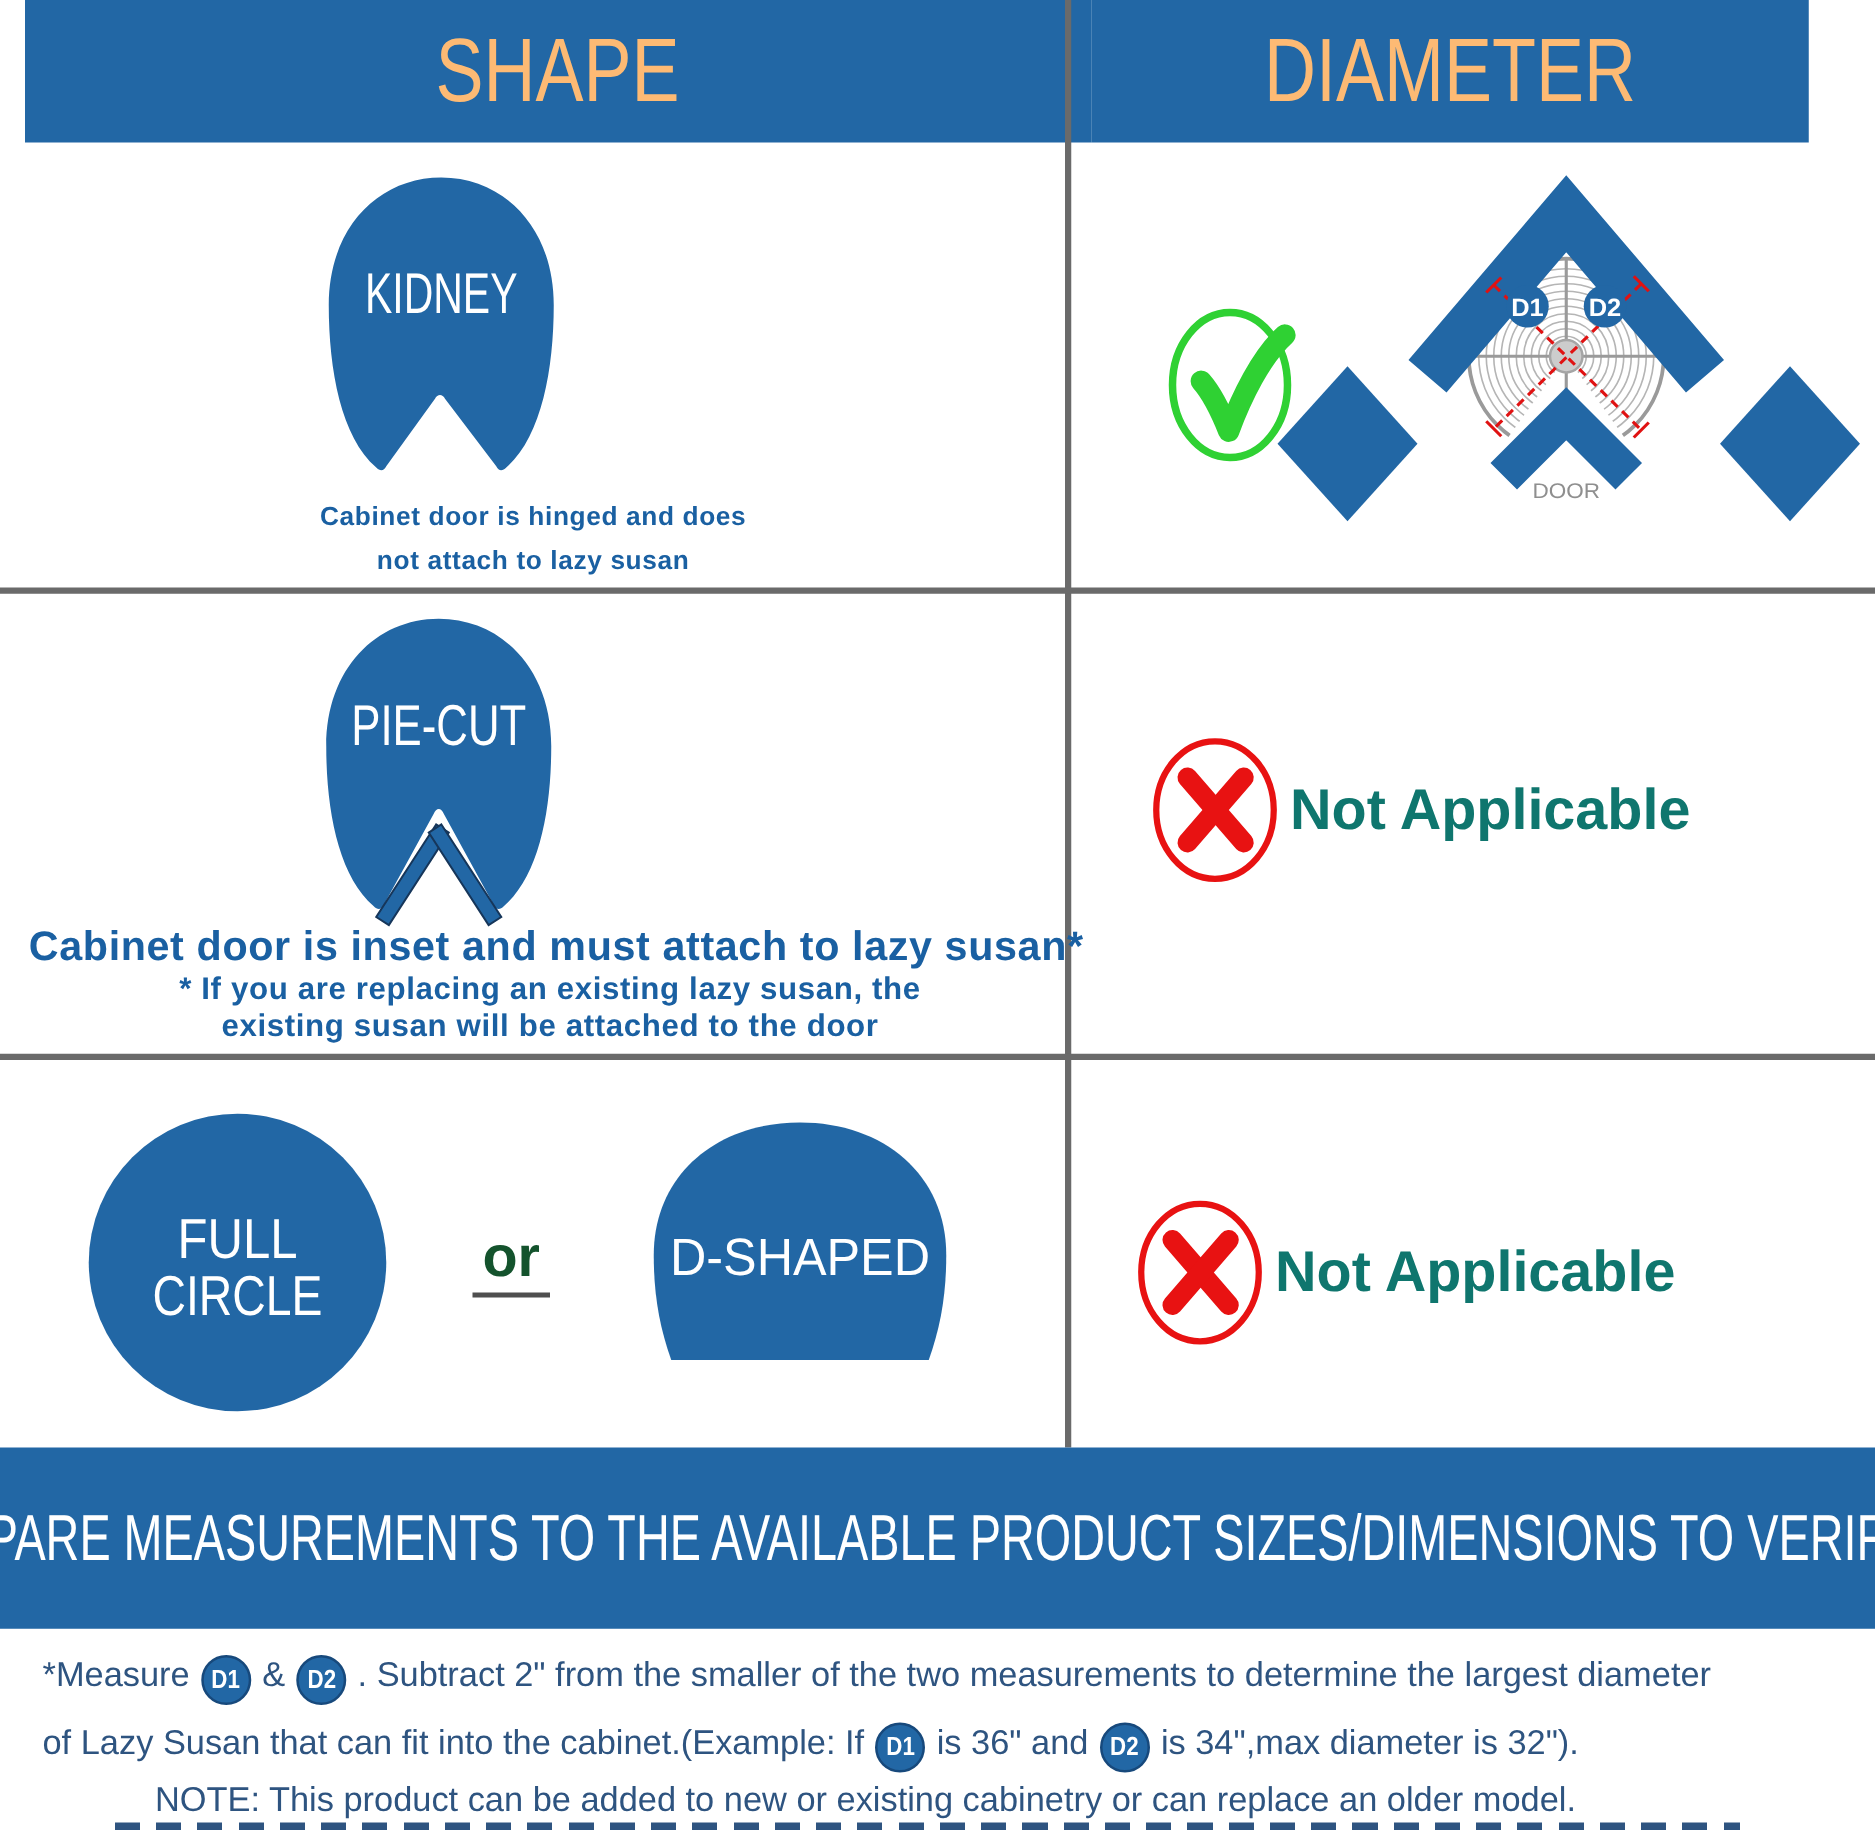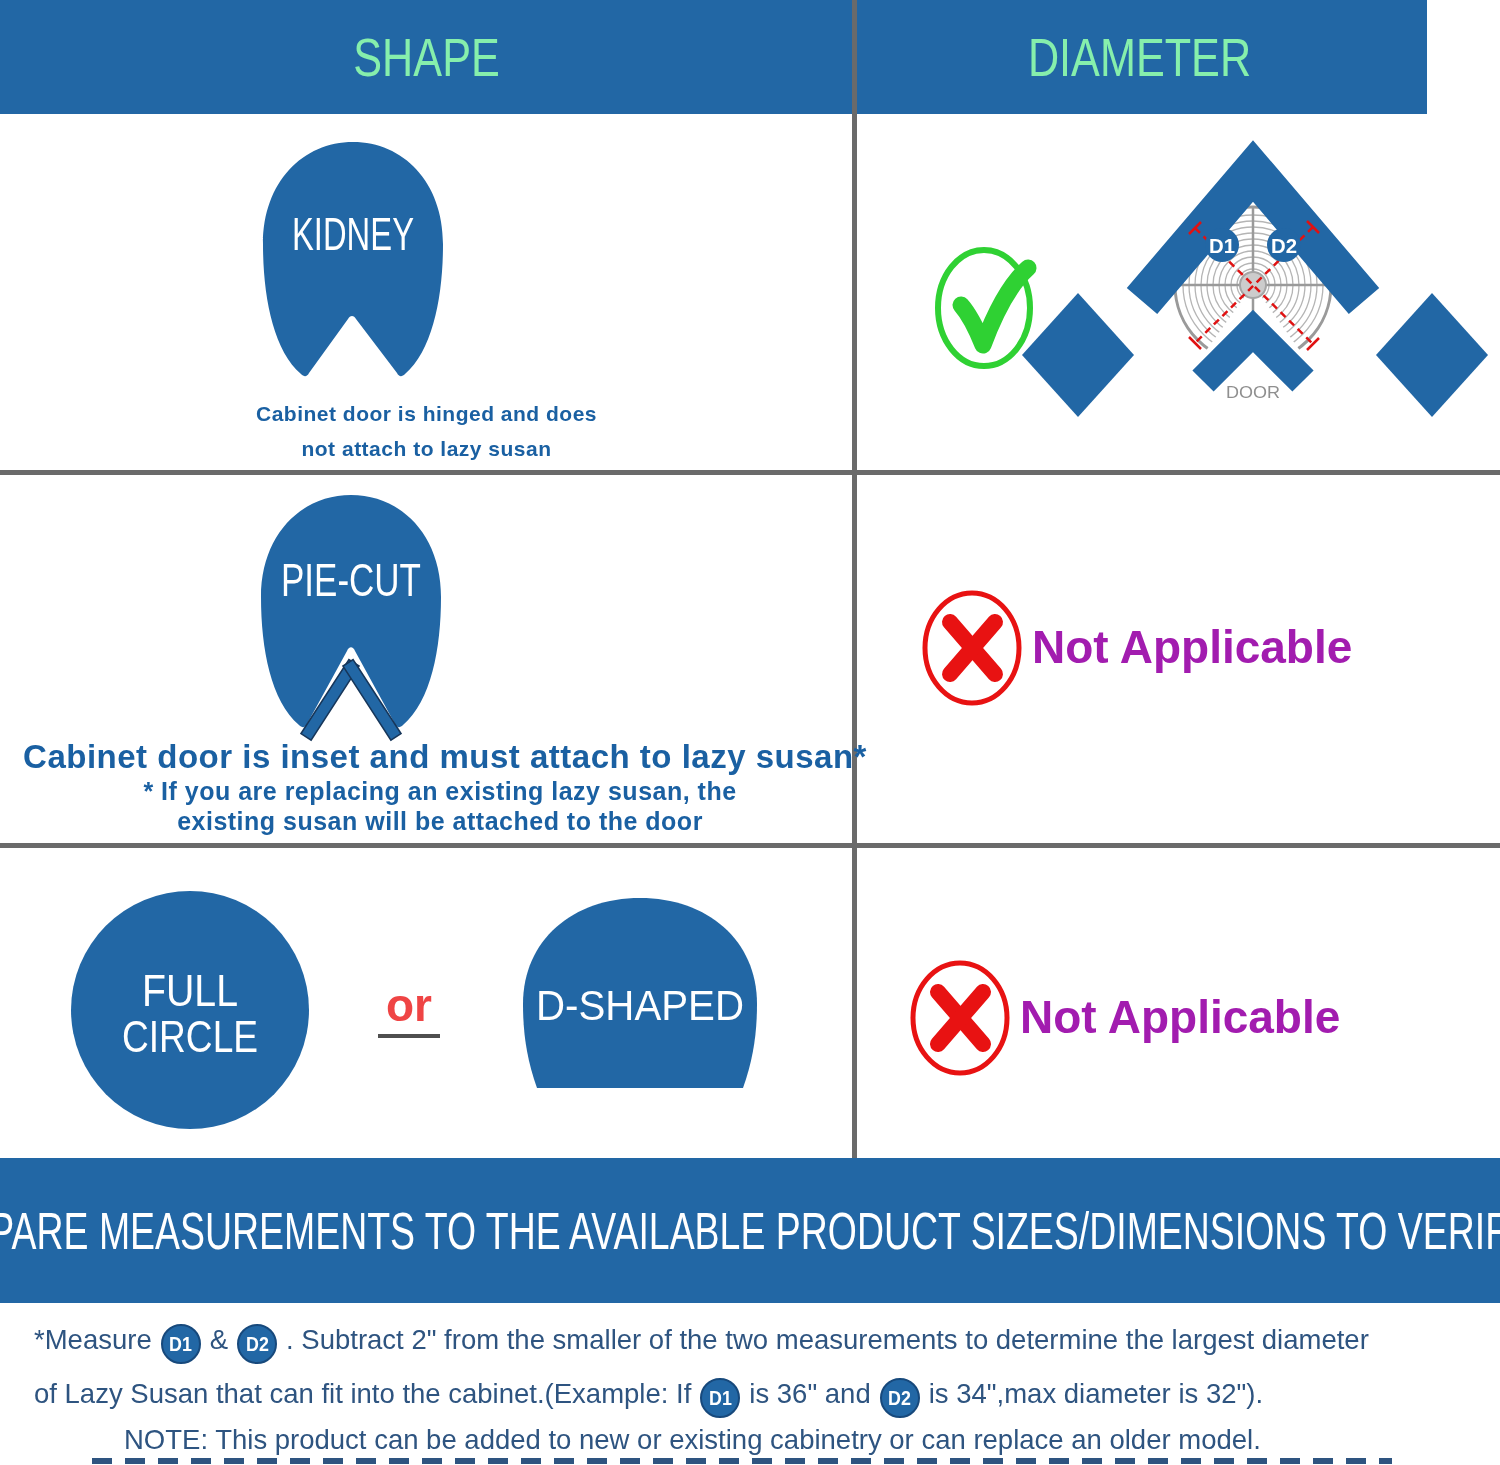--- a/index.html
+++ b/index.html
@@ -3,34 +3,34 @@
 <meta charset="utf-8">
 <style>
   html,body{margin:0;padding:0;background:#ffffff;}
   body{font-family:"Liberation Sans",sans-serif;}
   #stage{position:relative;width:1500px;height:1465px;background:#ffffff;overflow:hidden;}
   .abs{position:absolute;}
   .cond{display:inline-block;transform:scaleX(0.8);transform-origin:center;white-space:nowrap;}
   .cond72{display:inline-block;transform:scaleX(0.72);transform-origin:center;white-space:nowrap;}
 
   .hdr{top:0;height:114px;background:#2267a5;display:flex;align-items:center;justify-content:center;
-       color:#86efac;font-size:54px;font-weight:400;}
+       color:#fdba74;font-size:72px;font-weight:400;margin-left:20px;}
   .hdr-left{left:0;width:853px;}
   .hdr-right{left:853px;width:574px;}
 
   .vdiv{left:852px;top:0;width:5px;height:1158px;background:#6a6a6a;}
   .hdiv{left:0;width:1500px;height:5px;background:#6a6a6a;}
 
   .caption{color:#1a60a2;font-weight:bold;text-align:center;letter-spacing:0.5px;}
   .cap-row1{left:0;top:396px;width:853px;font-size:21px;line-height:35px;}
   .cap-row2a{left:0;top:740px;width:890px;font-size:33px;line-height:34px;}
   .cap-row2b{left:0;top:776px;width:880px;font-size:25px;line-height:30px;}
 
-  .na-text{color:#a21caf;font-weight:bold;font-size:46px;white-space:nowrap;}
-  .or-text{color:#ef4444;font-weight:bold;font-size:46px;border-bottom:4px solid #4f4f4f;padding:0 8px 2px 8px;}
+  .na-text{color:#0f766e;font-weight:bold;font-size:46px;white-space:nowrap;}
+  .or-text{color:#14532d;font-weight:bold;font-size:46px;border-bottom:4px solid #4f4f4f;padding:0 8px 2px 8px;}
 
   .banner{left:0;top:1158px;width:1500px;height:145px;background:#2267a5;display:flex;
           align-items:center;justify-content:center;color:#ffffff;font-size:52px;}
 
   .footer-row{display:flex;align-items:flex-start;gap:9px;height:42px;color:#2e5480;
               font-size:27.5px;white-space:nowrap;}
   .badge{width:36px;height:36px;border-radius:50%;background:#2267a5;border:2px solid #17497c;
          color:#ffffff;font-weight:bold;font-size:21px;display:flex;align-items:center;
          justify-content:center;flex:0 0 auto;}
   .badge span{display:inline-block;transform:scaleX(0.85);}

